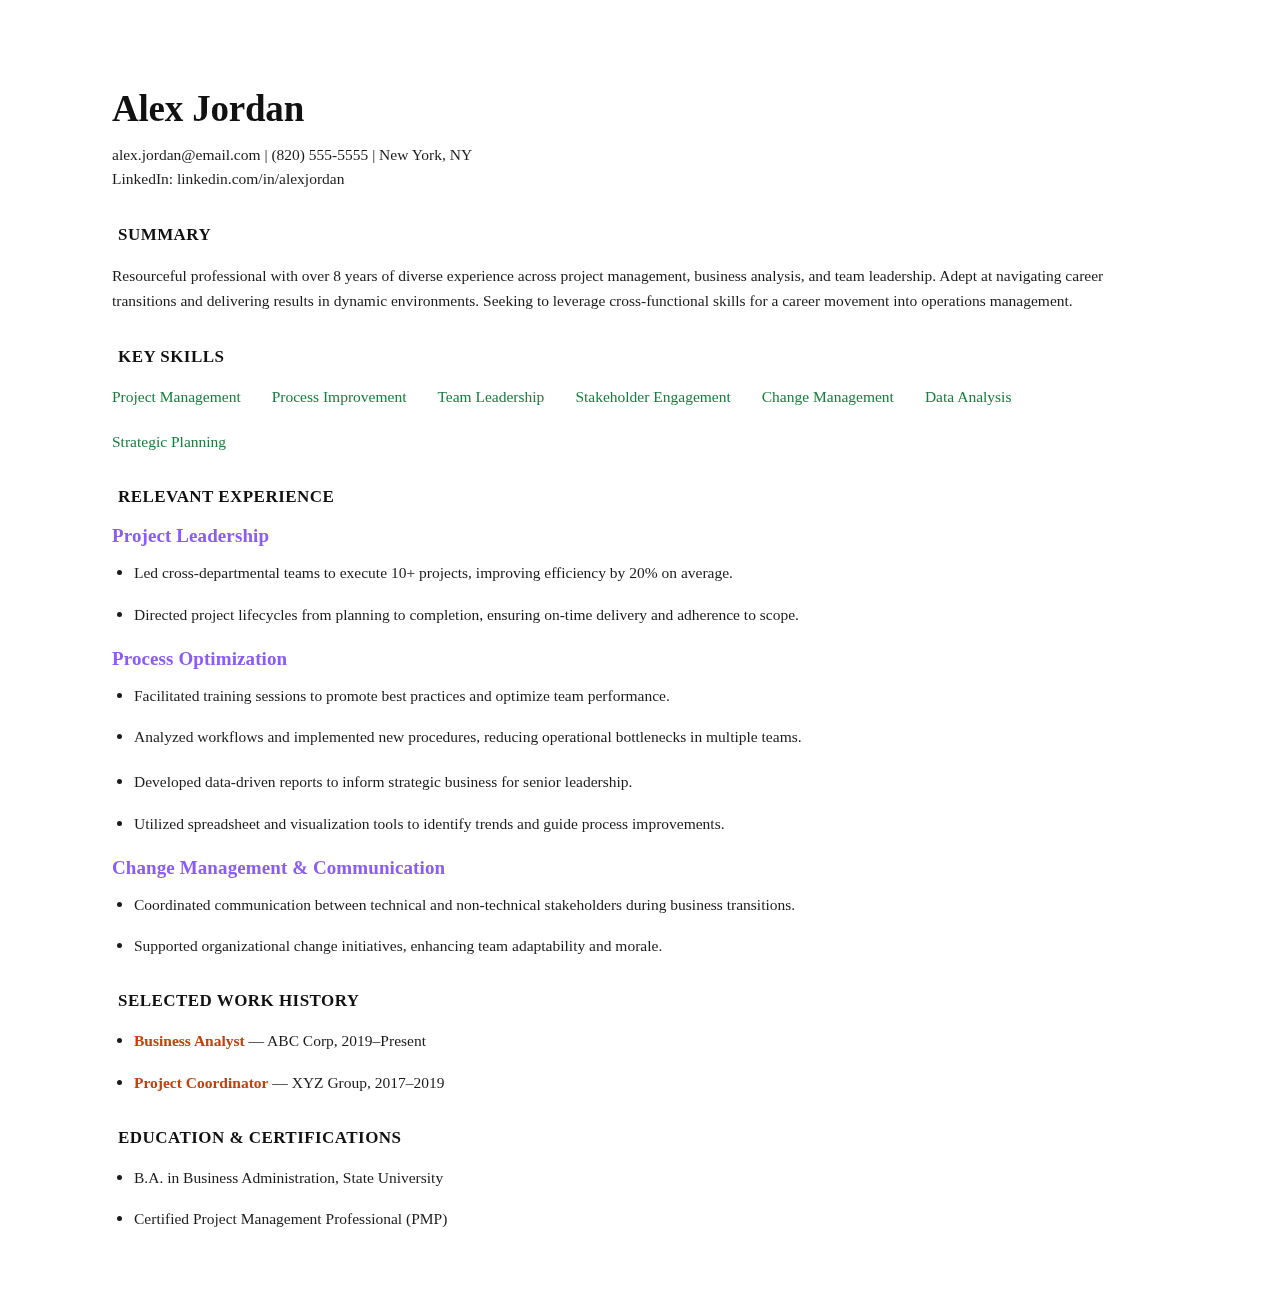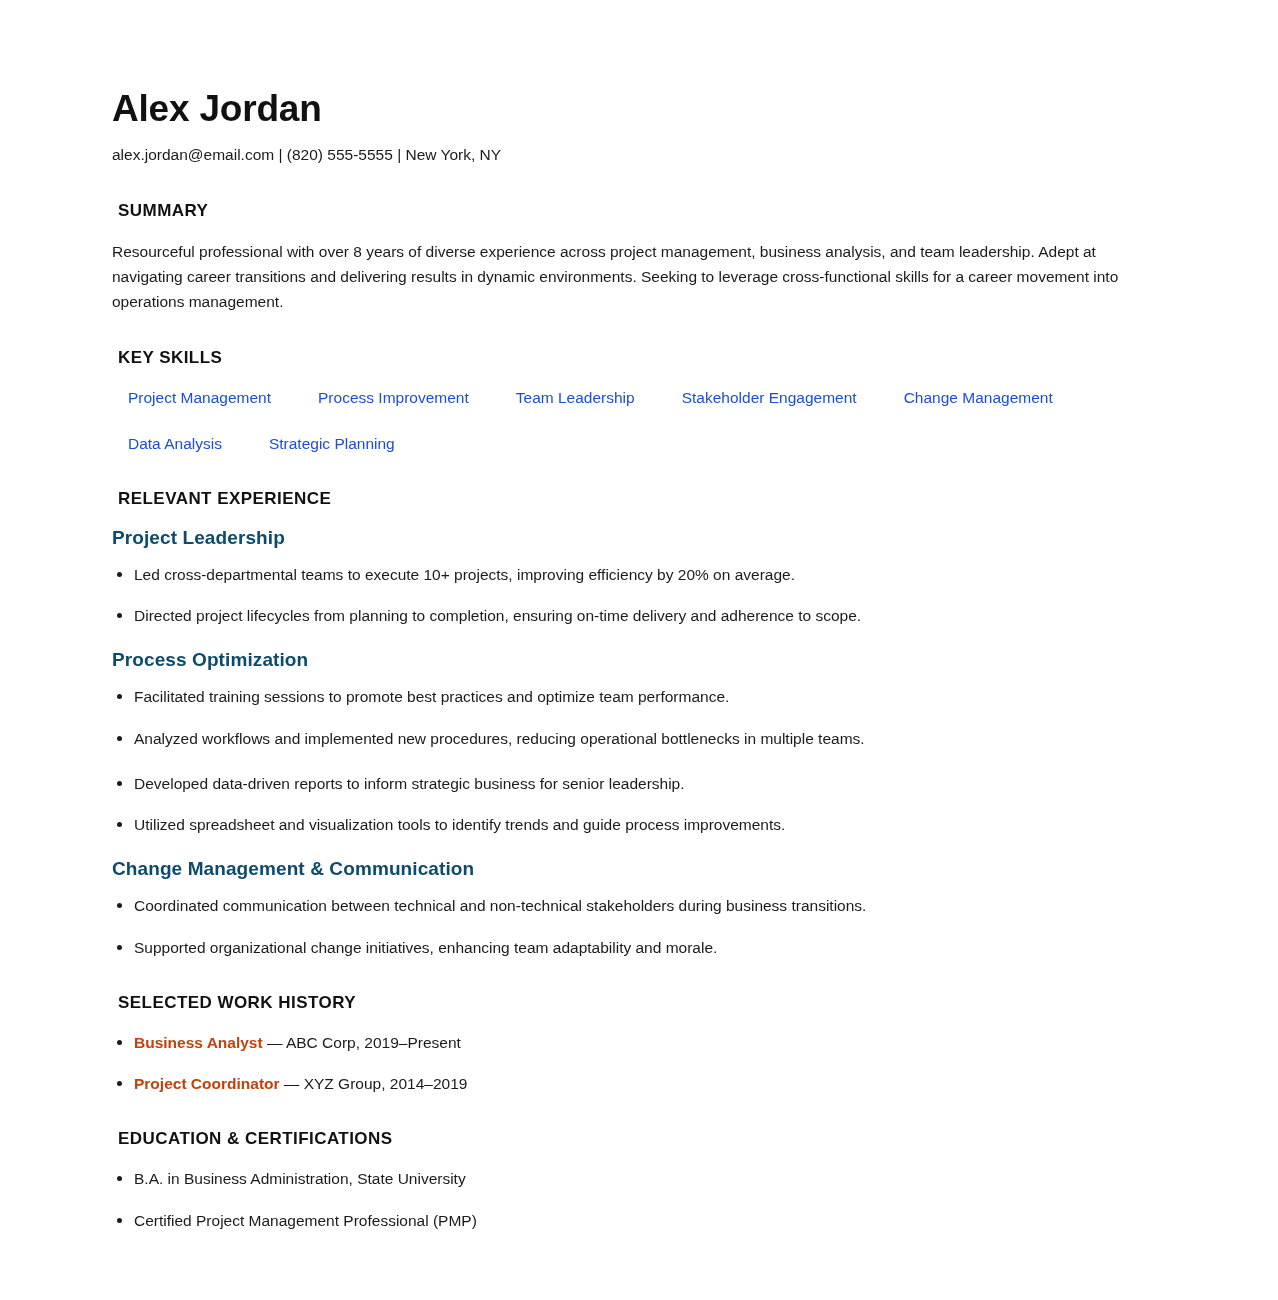--- a/index.html
+++ b/index.html
@@ -17,20 +17,21 @@
   }
 
   .page {
     padding: 88px 112px 60px 112px;
     box-sizing: border-box;
     width: 1278px;
   }
 
   .content {
     width: 1040px;
+    font-family: Liberation Serif, serif;
   }
 
   
   .name {
     font-size: 37px;
     font-weight: 700;
     line-height: 1.12;
     letter-spacing: -0.2px;
     margin: 0 0 14px 0;
     color: #111111;
@@ -51,21 +52,21 @@
     font-weight: 700;
     letter-spacing: 0.45px;
     text-transform: uppercase;
     color: #111111;
     margin: 0 0 18px 6px;
   }
 
   .subsection-title {
     font-size: 19px;
     font-weight: 700;
-    color: #0c4a6e;
+    color: #8b5cf6;
     margin: 0 0 14px 0;
     letter-spacing: 0.1px;
   }
   .subsection {
     margin-top: 22px;
   }
   .subsection:first-of-type {
     margin-top: 0;
   }
 
@@ -82,22 +83,21 @@
     display: flex;
     flex-wrap: wrap;
     column-gap: 31px;
     row-gap: 22px;
     font-size: 15.5px;
     line-height: 1.5;
     max-width: 1020px;
   }
   .skill-item {
     white-space: nowrap;
-    color: #1d4ed8;
-    margin-left: 16px;
+    color: #15803d;
   }
 
   
   ul.bullets {
     list-style: none;
     margin: 0;
     padding: 0;
   }
   ul.bullets li {
     position: relative;
@@ -132,20 +132,21 @@
 </style>
 </head>
 <body>
 
 <div class="page">
   <div class="content">
 
     <div>
       <h1 class="name">Alex Jordan</h1>
       <p class="contact-line">alex.jordan@email.com | (820) 555-5555 | New York, NY</p>
+      <p class="contact-line">LinkedIn: linkedin.com/in/alexjordan</p>
     </div>
 
     <div class="section">
       <h2 class="section-title">SUMMARY</h2>
       <p class="summary-text">Resourceful professional with over 8 years of diverse experience across project management, business analysis, and team leadership. Adept at navigating career transitions and delivering results in dynamic environments. Seeking to leverage cross-functional skills for a career movement into operations management.</p>
     </div>
 
     <div class="section">
       <h2 class="section-title">KEY SKILLS</h2>
       <div class="skills-row" id="skills-row">
@@ -189,21 +190,21 @@
               <li>Supported organizational change initiatives, enhancing team adaptability and morale.</li>
             </ul>
           </div>
         </div>
     </div>
 
     <div class="section">
       <h2 class="section-title">SELECTED WORK HISTORY</h2>
       <ul class="bullets" id="work-history-list">
           <li><span class="role-name">Business Analyst</span><span> — ABC Corp, 2019–Present</span></li>
-          <li><span class="role-name">Project Coordinator</span><span> — XYZ Group, 2014–2019</span></li>
+          <li><span class="role-name">Project Coordinator</span><span> — XYZ Group, 2017–2019</span></li>
         </ul>
     </div>
 
     <div class="section">
       <h2 class="section-title">EDUCATION &amp; CERTIFICATIONS</h2>
       <ul class="bullets" id="education-list">
           <li>B.A. in Business Administration, State University</li>
           <li>Certified Project Management Professional (PMP)</li>
         </ul>
     </div>

